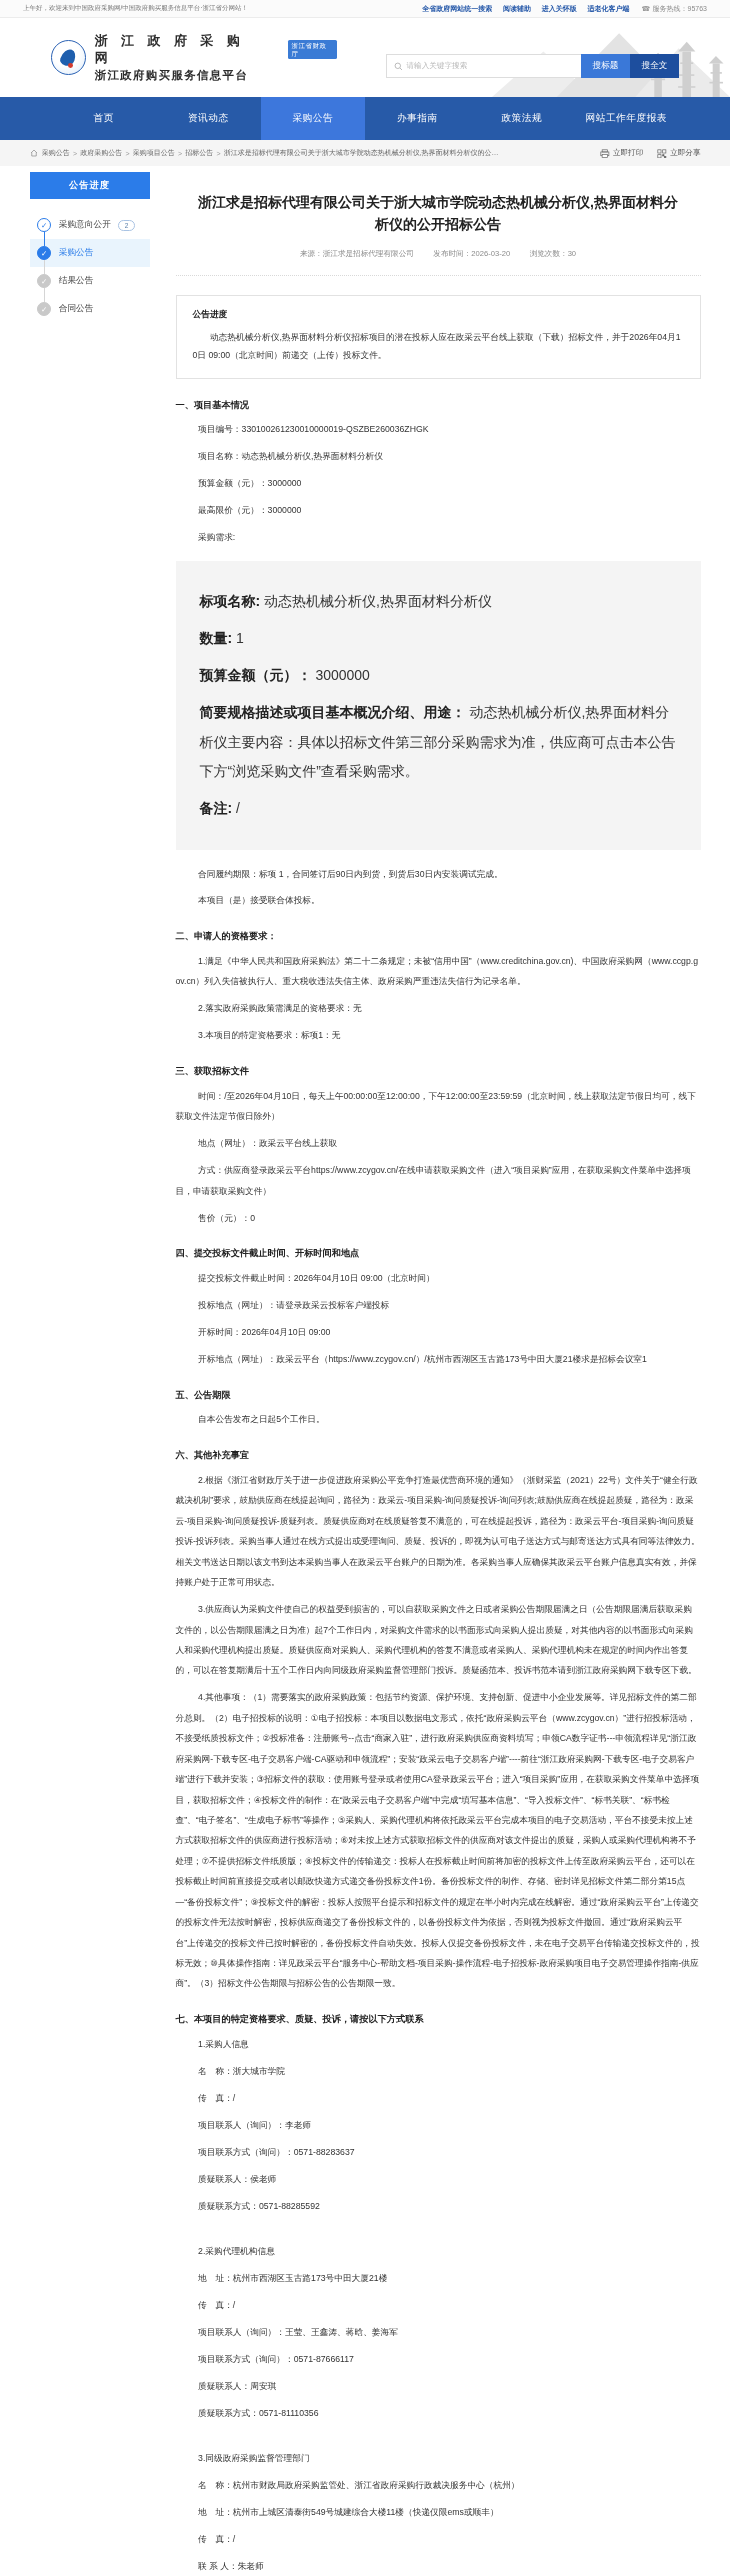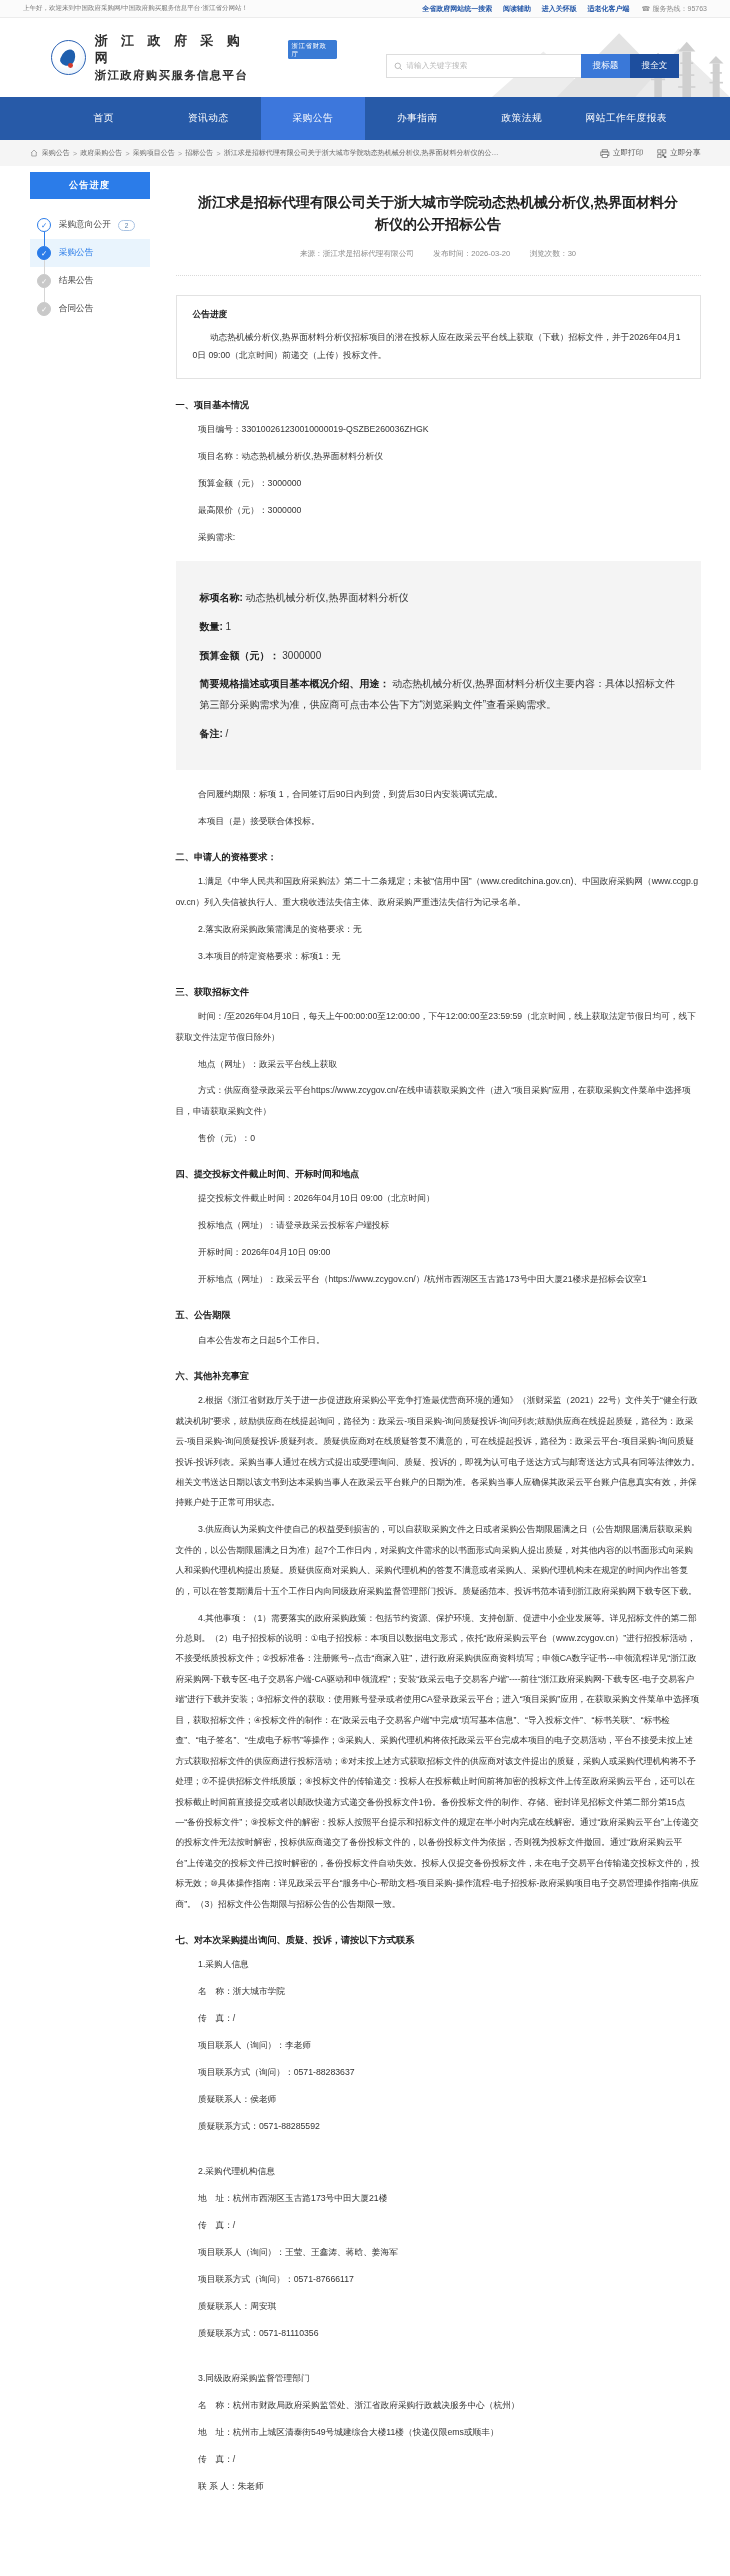--- a/index.html
+++ b/index.html
@@ -92,21 +92,21 @@
   .dotted-sep { border-bottom:1.1px dotted #d9d9d9; margin:0 0 19.5px; }
 
   .overview-box { border:0.5px solid #e2e2e2; padding:13px 16px 14px; margin-bottom:16px; }
   .overview-title { font-size:8.7px; font-weight:bold; color:#222; margin-bottom:6.5px; }
   .overview-text { font-size:8.7px; line-height:2.1; color:#333; text-indent:2em; word-break:break-all; }
 
   .blk-h { font-size:9.2px; font-weight:bold; color:#222; margin:19.5px 0 7.6px; }
   .blk-p { font-size:8.7px; color:#333; line-height:2.35; margin:6.5px 0; text-indent:2.6em; word-break:break-all; }
   .blk-p.gap { margin-top:25px; }
   .blk-box { background:#f4f4f4; padding:18.4px 24px; margin:14px 0; }
-  .box-row { font-size:10px; line-height:2.1; margin:7.6px 0; word-break:break-all; }
+  .box-row { font-size:14px; line-height:2.1; margin:7.6px 0; word-break:break-all; }
   .box-label { font-weight:bold; color:#222; }
 
   .icon-svg { display:inline-block; vertical-align:middle; }
 </style>
 </head>
 <body>
 
 <div class="topbar">
   <div class="topbar-greeting">上午好，欢迎来到中国政府采购网/中国政府购买服务信息平台·浙江省分网站！</div>
   <div class="topbar-right">
@@ -278,21 +278,21 @@
         <div class="blk-p">提交投标文件截止时间：2026年04月10日 09:00（北京时间）</div>
         <div class="blk-p">投标地点（网址）：请登录政采云投标客户端投标</div>
         <div class="blk-p">开标时间：2026年04月10日 09:00</div>
         <div class="blk-p">开标地点（网址）：政采云平台（https://www.zcygov.cn/）/杭州市西湖区玉古路173号中田大厦21楼求是招标会议室1</div>
         <div class="blk-h">五、公告期限</div>
         <div class="blk-p">自本公告发布之日起5个工作日。</div>
         <div class="blk-h">六、其他补充事宜</div>
         <div class="blk-p">2.根据《浙江省财政厅关于进一步促进政府采购公平竞争打造最优营商环境的通知》（浙财采监（2021）22号）文件关于“健全行政裁决机制”要求，鼓励供应商在线提起询问，路径为：政采云-项目采购-询问质疑投诉-询问列表;鼓励供应商在线提起质疑，路径为：政采云-项目采购-询问质疑投诉-质疑列表。质疑供应商对在线质疑答复不满意的，可在线提起投诉，路径为：政采云平台-项目采购-询问质疑投诉-投诉列表。采购当事人通过在线方式提出或受理询问、质疑、投诉的，即视为认可电子送达方式与邮寄送达方式具有同等法律效力。相关文书送达日期以该文书到达本采购当事人在政采云平台账户的日期为准。各采购当事人应确保其政采云平台账户信息真实有效，并保持账户处于正常可用状态。</div>
         <div class="blk-p">3.供应商认为采购文件使自己的权益受到损害的，可以自获取采购文件之日或者采购公告期限届满之日（公告期限届满后获取采购文件的，以公告期限届满之日为准）起7个工作日内，对采购文件需求的以书面形式向采购人提出质疑，对其他内容的以书面形式向采购人和采购代理机构提出质疑。质疑供应商对采购人、采购代理机构的答复不满意或者采购人、采购代理机构未在规定的时间内作出答复的，可以在答复期满后十五个工作日内向同级政府采购监督管理部门投诉。质疑函范本、投诉书范本请到浙江政府采购网下载专区下载。</div>
         <div class="blk-p">4.其他事项：（1）需要落实的政府采购政策：包括节约资源、保护环境、支持创新、促进中小企业发展等。详见招标文件的第二部分总则。（2）电子招投标的说明：①电子招投标：本项目以数据电文形式，依托“政府采购云平台（www.zcygov.cn）”进行招投标活动，不接受纸质投标文件；②投标准备：注册账号--点击“商家入驻”，进行政府采购供应商资料填写；申领CA数字证书---申领流程详见“浙江政府采购网-下载专区-电子交易客户端-CA驱动和申领流程”；安装“政采云电子交易客户端”----前往“浙江政府采购网-下载专区-电子交易客户端”进行下载并安装；③招标文件的获取：使用账号登录或者使用CA登录政采云平台；进入“项目采购”应用，在获取采购文件菜单中选择项目，获取招标文件；④投标文件的制作：在“政采云电子交易客户端”中完成“填写基本信息”、“导入投标文件”、“标书关联”、“标书检查”、“电子签名”、“生成电子标书”等操作；⑤采购人、采购代理机构将依托政采云平台完成本项目的电子交易活动，平台不接受未按上述方式获取招标文件的供应商进行投标活动；⑥对未按上述方式获取招标文件的供应商对该文件提出的质疑，采购人或采购代理机构将不予处理；⑦不提供招标文件纸质版；⑧投标文件的传输递交：投标人在投标截止时间前将加密的投标文件上传至政府采购云平台，还可以在投标截止时间前直接提交或者以邮政快递方式递交备份投标文件1份。备份投标文件的制作、存储、密封详见招标文件第二部分第15点—“备份投标文件”；⑨投标文件的解密：投标人按照平台提示和招标文件的规定在半小时内完成在线解密。通过“政府采购云平台”上传递交的投标文件无法按时解密，投标供应商递交了备份投标文件的，以备份投标文件为依据，否则视为投标文件撤回。通过“政府采购云平台”上传递交的投标文件已按时解密的，备份投标文件自动失效。投标人仅提交备份投标文件，未在电子交易平台传输递交投标文件的，投标无效；⑩具体操作指南：详见政采云平台“服务中心-帮助文档-项目采购-操作流程-电子招投标-政府采购项目电子交易管理操作指南-供应商”。（3）招标文件公告期限与招标公告的公告期限一致。</div>
-        <div class="blk-h">七、对本次采购提出询问、质疑、投诉，请按以下方式联系</div>
+        <div class="blk-h">七、本项目的特定资格要求、质疑、投诉，请按以下方式联系</div>
         <div class="blk-p">1.采购人信息</div>
         <div class="blk-p">名　称：浙大城市学院</div>
         <div class="blk-p">传　真：/</div>
         <div class="blk-p">项目联系人（询问）：李老师</div>
         <div class="blk-p">项目联系方式（询问）：0571-88283637</div>
         <div class="blk-p">质疑联系人：侯老师</div>
         <div class="blk-p">质疑联系方式：0571-88285592</div>
         <div class="blk-p gap">2.采购代理机构信息</div>
         <div class="blk-p">地　址：杭州市西湖区玉古路173号中田大厦21楼</div>
         <div class="blk-p">传　真：/</div>

